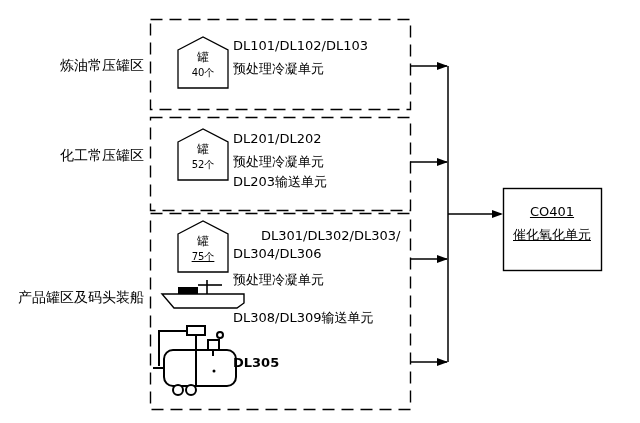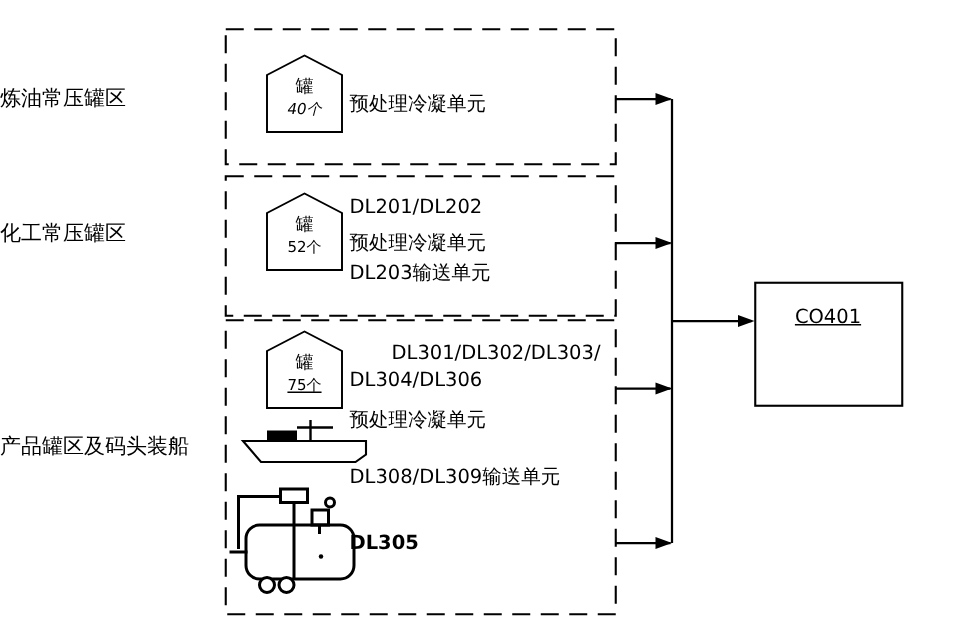--- a/index.html
+++ b/index.html
@@ -2,21 +2,21 @@
 <html><head>
 <meta charset="utf-8">
 <style>
   html,body { margin:0; padding:0; background:#ffffff; }
   .canvas {
     position:relative; width:640px; height:423px; background:#ffffff;
     font-family:"DejaVu Sans", sans-serif; color:#000; overflow:hidden;
   }
   .layer { position:absolute; left:0; top:0; }
   .txt { position:absolute; white-space:nowrap; color:#000; }
-  .group-label { font-size:14px; width:144px; }
+  .group-label { font-size:14px; width:144px; text-align:right; }
   .unit-line { font-size:13px; letter-spacing:0px; }
   .tank-text { text-align:center; width:50px; left:178px; }
   .tank-glyph { font-size:12px; }
   .tank-count { font-size:10px; }
   .dest-text { width:98px; left:503px; text-align:center; font-size:13px;text-decoration:underline; }
 </style>
 </head>
 <body>
 
 <div class="canvas">
@@ -75,35 +75,37 @@
       <polygon points="448,362 437,358 437,366"></polygon>
       <polygon points="503,214 492,210 492,218"></polygon>
     </g>
   </svg>
 
   <div class="txt group-label" style="left:0; top:57px;">炼油常压罐区</div>
   <div class="txt group-label" style="left:0; top:147px;">化工常压罐区</div>
   <div class="txt group-label" style="left:0; top:289px;">产品罐区及码头装船</div>
 
   <div class="txt tank-text tank-glyph" style="top:49px;">罐</div>
-  <div class="txt tank-text tank-count" style="top:66px;font-style:italic;">40个</div>
+  <div class="txt tank-text tank-count" style="top:66px;">40个</div>
 
   <div class="txt tank-text tank-glyph" style="top:141px;">罐</div>
   <div class="txt tank-text tank-count" style="top:158px;">52个</div>
 
   <div class="txt tank-text tank-glyph" style="top:233px;">罐</div>
   <div class="txt tank-text tank-count" style="top:250px;text-decoration:underline;">75个</div>
 
+  <div class="txt unit-line" style="left:233px; top:38px;">DL101/DL102/DL103</div>
   <div class="txt unit-line" style="left:233px; top:60px;">预处理冷凝单元</div>
 
   <div class="txt unit-line" style="left:233px; top:131px;">DL201/DL202</div>
   <div class="txt unit-line" style="left:233px; top:153px;">预处理冷凝单元</div>
   <div class="txt unit-line" style="left:233px; top:173px;">DL203输送单元</div>
 
   <div class="txt unit-line" style="left:233px; top:228px;margin-left:28px;">DL301/DL302/DL303/</div>
   <div class="txt unit-line" style="left:233px; top:246px;">DL304/DL306</div>
   <div class="txt unit-line" style="left:233px; top:271px;">预处理冷凝单元</div>
   <div class="txt unit-line" style="left:233px; top:309px;">DL308/DL309输送单元</div>
   <div class="txt unit-line" style="left:233px; top:355px;font-weight:bold;">DL305</div>
 
   <div class="txt dest-text" style="top:204px;">CO401</div>
+  <div class="txt dest-text" style="top:226px;">催化氧化单元</div>
 
 </div>
 
 </body></html>

